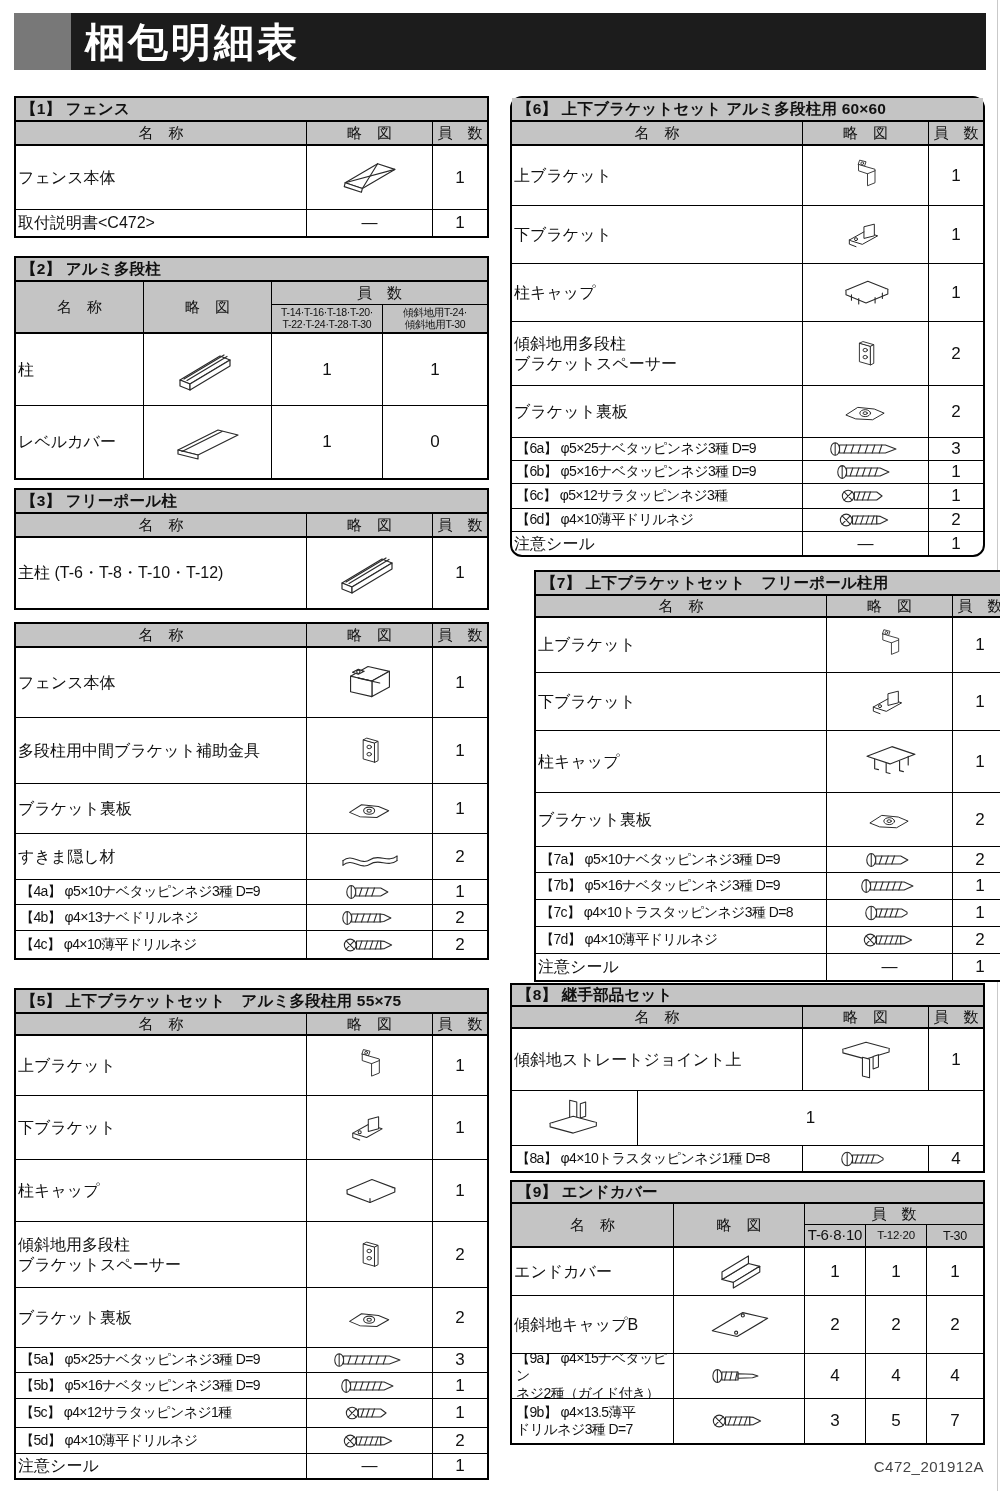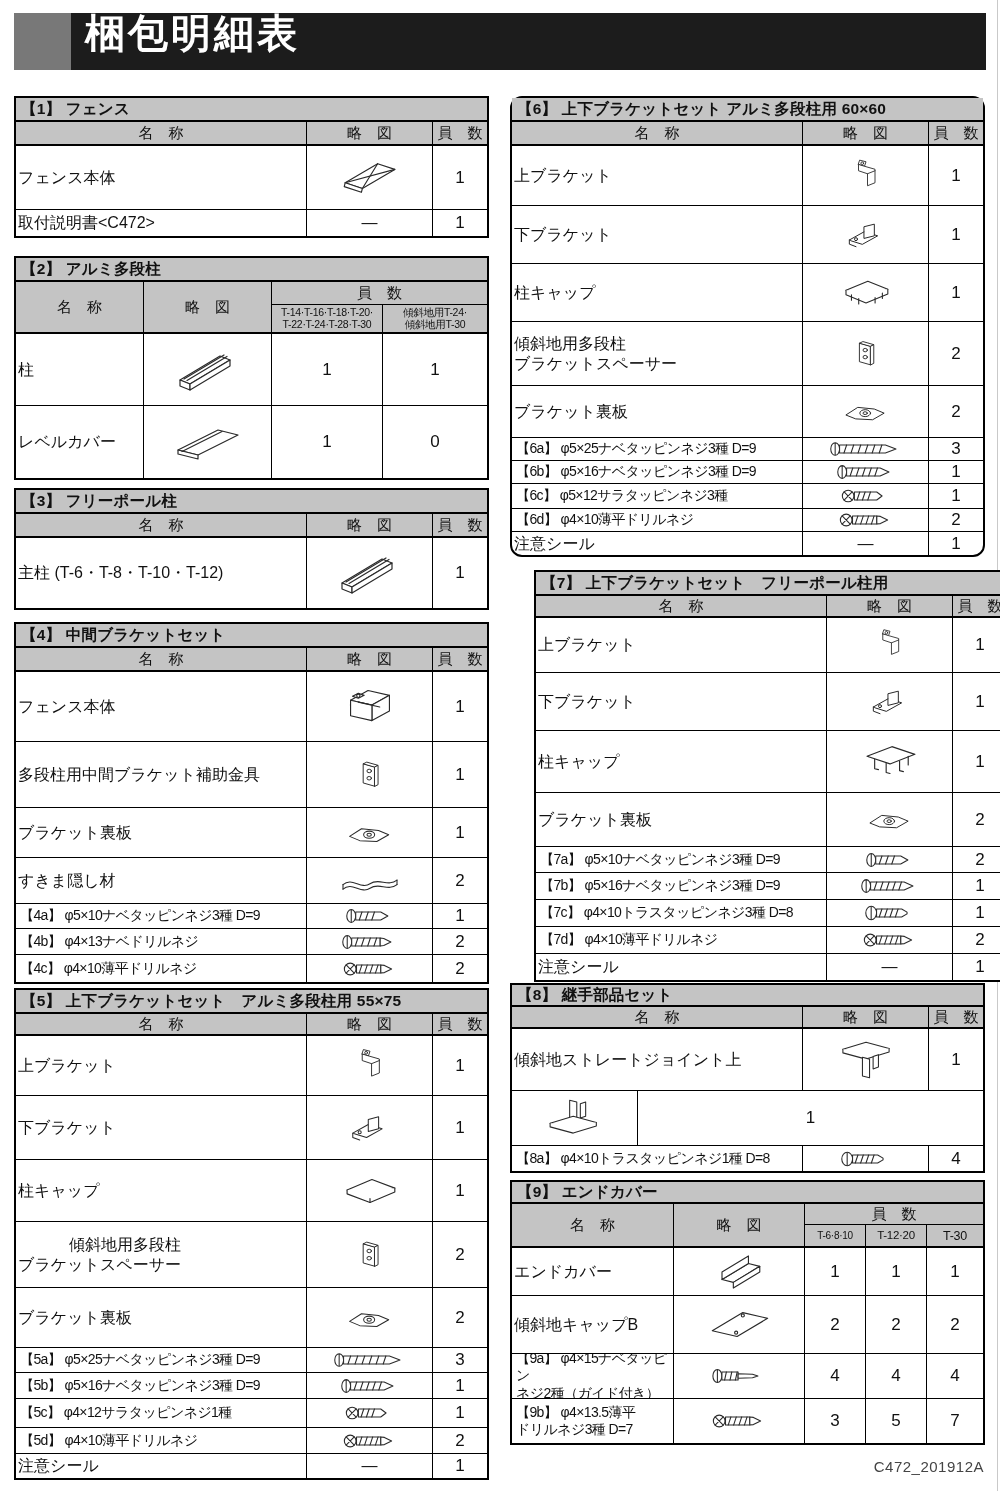--- a/index.html
+++ b/index.html
@@ -1,20 +1,20 @@
 <!DOCTYPE html>
 <html><head>
 <meta charset="utf-8">
 <style>
   html,body{margin:0;padding:0;background:#fff;}
   body{width:1000px;height:1491px;position:relative;font-family:"Liberation Sans","DejaVu Sans",sans-serif;color:#111;}
   .page{position:absolute;inset:0;background:#fff;overflow:hidden;}
   .scan-edge{position:absolute;right:2px;top:0;bottom:0;width:1px;background:#c9c9c9;}
   
-  .titlebar{position:absolute;left:14px;top:13px;width:972px;height:57px;background:#1c1c1c;display:flex;align-items:flex-start;}
+  .titlebar{position:absolute;left:14px;top:13px;width:972px;height:57px;background:#1c1c1c;display:flex;align-items:center;}
   .titlesq{width:57px;height:57px;background:#787878;flex:0 0 auto;}
   .titletx{color:#fff;font-size:40px;font-weight:bold;margin-left:14px;letter-spacing:3px;line-height:1;}
   
   .tbl{position:absolute;width:475px;background:#fff;border:2px solid #000;box-sizing:border-box;}
   .ttl{height:24px;background:#c4c4c4;border-bottom:2px solid #000;font-size:15.5px;font-weight:600;display:flex;align-items:center;padding:0 5px;box-sizing:border-box;letter-spacing:0.2px;}
   .tr{display:flex;border-bottom:1px solid #000;box-sizing:border-box;}
   .tr:last-child{border-bottom:none;}
   .hdr{border-bottom:2px solid #000;height:24px;}
   .c{box-sizing:border-box;display:flex;align-items:center;border-right:1px solid #000;overflow:hidden;}
   .c:last-child{border-right:none;}
@@ -28,21 +28,21 @@
   .w-n{width:291px;} .w-s{width:126px;} .w-q{flex:1;}
   
   .w-n2{width:128px;} .w-s2{width:128px;} .w-q2{width:111px;}
   
   .w-n9{width:162px;} .w-s9{width:131px;} .w-q9{width:61px;}
   .qgrp{flex:1;display:flex;flex-direction:column;}
   .qtop{height:23px;border-bottom:1px solid #000;border-right:none;}
   .qsub{display:flex;flex:1;}
   .sub{font-size:10.5px;line-height:1.12;text-align:center;justify-content:center;white-space:pre-line;letter-spacing:-0.3px;padding:0 1px;}
   #t1{left:14px;top:96px;} #t2{left:14px;top:256px;} #t3{left:14px;top:488px;}
-  #t4{left:14px;top:622px;} #t5{left:14px;top:988px;text-align:right;}
+  #t4{left:14px;top:622px;} #t5{left:14px;top:988px;}
   #t6{left:510px;top:96px;border-radius:12px;} #t7{left:534px;top:570px;} #t8{left:510px;top:983px;} #t9{left:510px;top:1180px;}
   .footer{position:absolute;right:16px;top:1458px;font-size:15px;color:#444;letter-spacing:0.5px;}
   svg.sk{display:block;}
   svg.sk *{stroke:#2a2a2a;stroke-width:1.2;fill:#fff;stroke-linejoin:round;stroke-linecap:round;}
 </style>
 </head>
 <body>
 
 <svg width="0" height="0" style="position:absolute">
 <defs>
@@ -271,21 +271,20 @@
       <div class="c ct w-s">
           <svg class="sk" style="width:78px;height:44px" viewBox="0 0 72 44">
             <use href="#sy-post"></use>
           </svg>
         </div>
       <div class="c ct qty w-q">1</div>
     </div>
   </div>
 
   <div class="tbl" id="t4">
-    <div class="ttl">【4】 中間ブラケットセット</div>
     <div class="tr hdr">
       <div class="c hd w-n">名　称</div>
       <div class="c hd w-s">略　図</div>
       <div class="c hd w-q">員　数</div>
     </div>
     <div class="tr" style="height:70px">
       <div class="c nm w-n">フェンス本体</div>
       <div class="c ct w-s">
           <svg class="sk" style="width:70px;height:48px" viewBox="0 0 72 48">
             <use href="#sy-bmid"></use>
@@ -663,21 +662,21 @@
   </div>
 
   <div class="tbl" id="t9">
     <div class="ttl" style="height:22px">【9】 エンドカバー</div>
     <div class="tr hdr" style="height:44px">
       <div class="c hd w-n9">名　称</div>
       <div class="c hd w-s9">略　図</div>
       <div class="qgrp">
         <div class="c hd qtop" style="height:21px">員　数</div>
         <div class="qsub">
-          <div class="c hd sub w-q9" style="font-size:10px">T-6·8·10</div>
+          <div class="c hd sub w-q9" style="font-size:15px">T-6·8·10</div>
           <div class="c hd sub w-q9" style="font-size:11.5px">T-12·20</div>
           <div class="c hd sub w-q" style="font-size:12.5px">T-30</div>
         </div>
       </div>
     </div>
     <div class="tr" style="height:48px">
       <div class="c nm w-n9">エンドカバー</div>
       <div class="c ct w-s9">
           <svg class="sk" style="width:68px;height:42px" viewBox="0 0 72 44">
             <use href="#sy-endc"></use>

